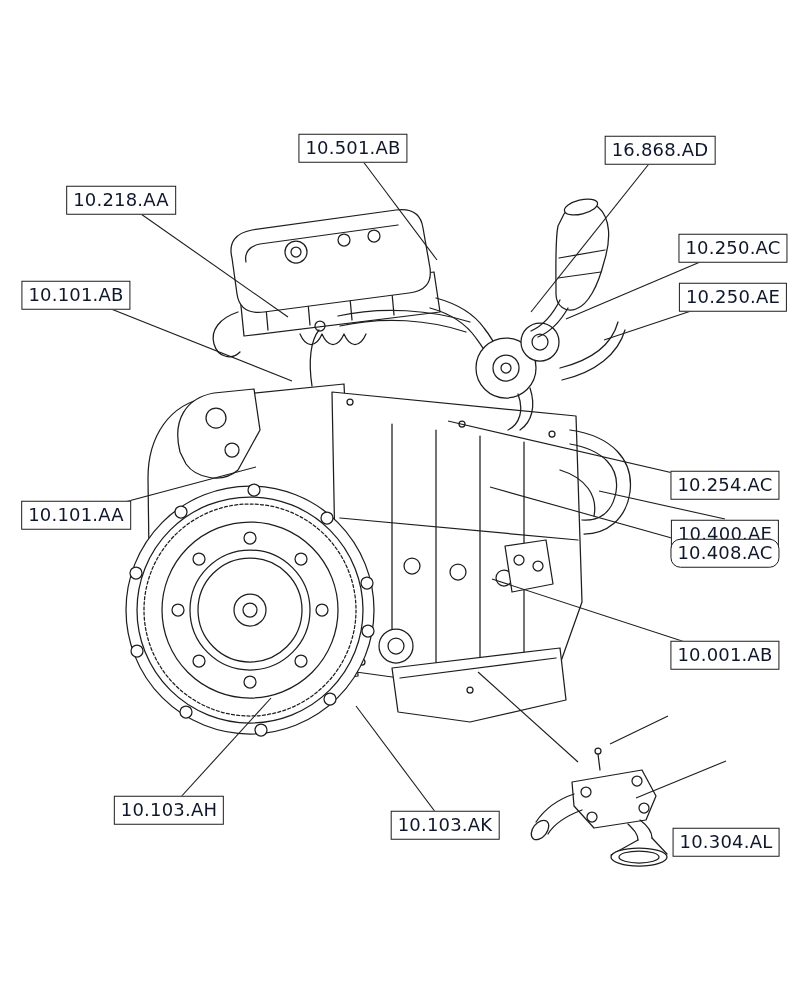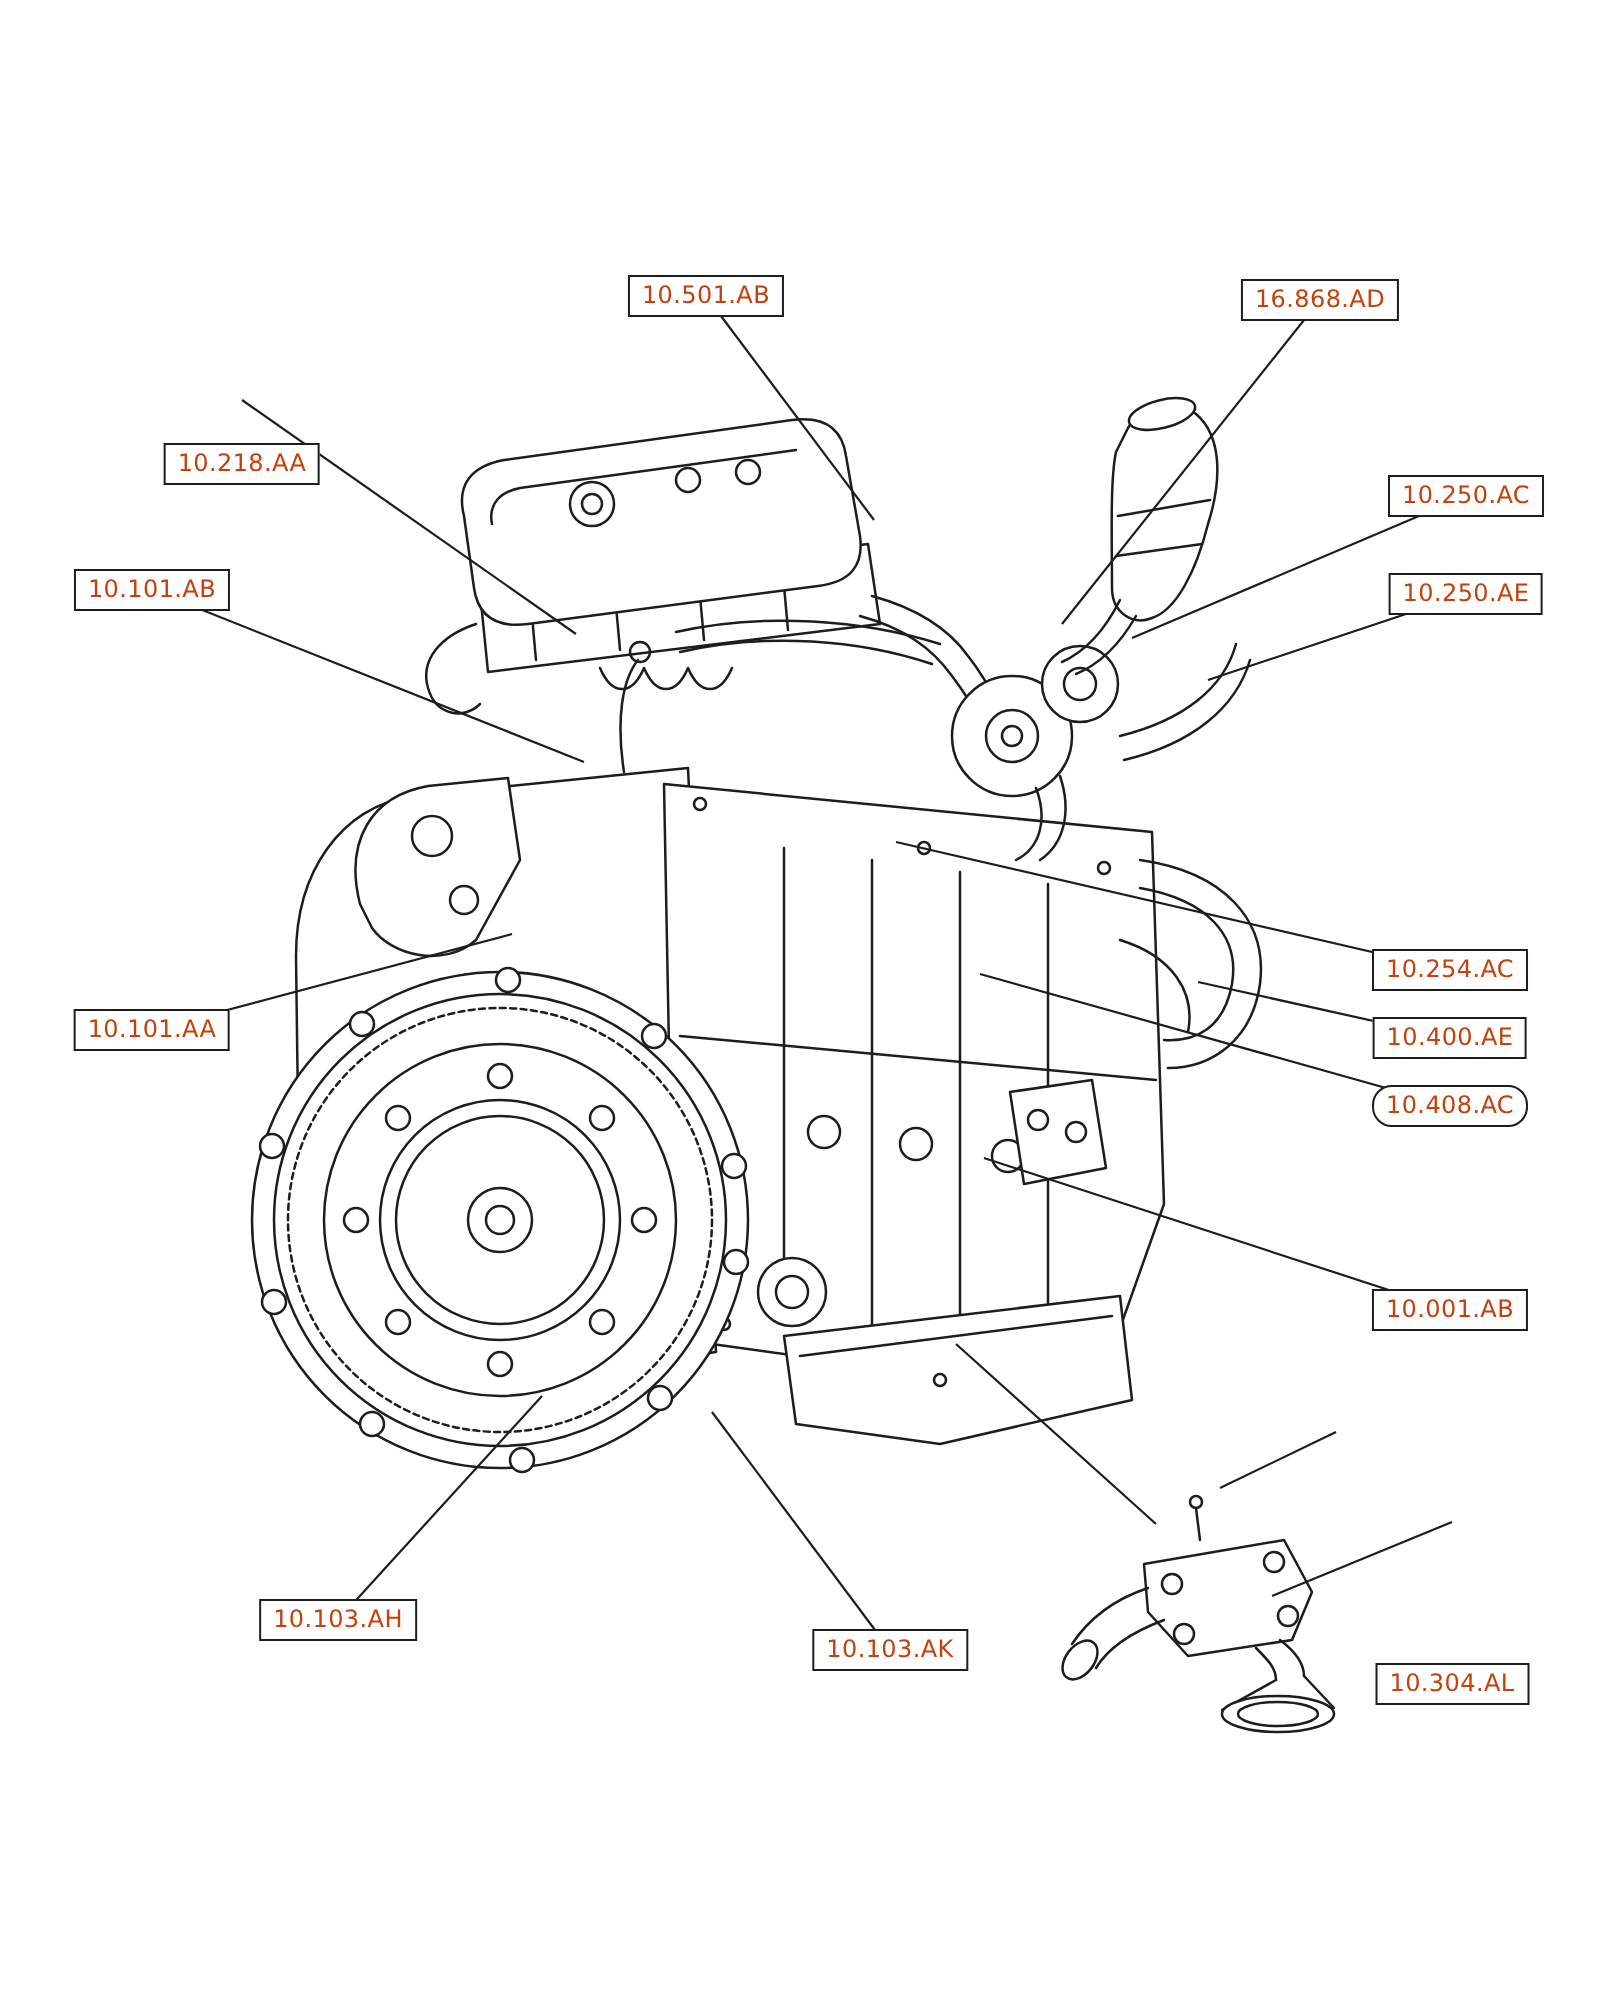--- a/index.html
+++ b/index.html
@@ -11,23 +11,23 @@
     overflow:hidden;
   }
   svg.art{position:absolute;left:0;top:0;width:808px;height:1000px;}
   .callout-layer{position:absolute;left:0;top:0;width:808px;height:1000px;pointer-events:none;}
   .callout{
     position:absolute;
     transform:translate(-50%,-50%);
     background:#ffffff;
     border:1.5px solid #1d1d1d;
     padding:2px 6px;
-    font-size:12px;
+    font-size:18px;
     line-height:1.25;
-    color:#c2410c;
+    color:#0f172a;
     white-space:nowrap;
     letter-spacing:0.2px;
   }
   #leader-lines line{stroke:#1d1d1d;stroke-width:1.1;}
 </style>
 </head>
 <body>
 
 <div class="stage">
 
@@ -174,26 +174,26 @@
         <line x1="169" y1="810" x2="271" y2="698"></line>
         <line x1="445" y1="825" x2="356" y2="706"></line>
         <line x1="478" y1="672" x2="578" y2="762"></line>
         <line x1="610" y1="744" x2="668" y2="716"></line>
       </g>
   </svg>
 
   <div class="callout-layer" id="callout-layer">
       <div class="callout" style="left: 353px; top: 148px;">10.501.AB</div>
       <div class="callout" style="left: 660px; top: 150px;">16.868.AD</div>
-      <div class="callout" style="left: 121px; top: 200px; margin-top: 32px;">10.218.AA</div>
+      <div class="callout" style="left: 121px; top: 200px;">10.218.AA</div>
       <div class="callout" style="left: 733px; top: 248px;">10.250.AC</div>
       <div class="callout" style="left: 76px; top: 295px;">10.101.AB</div>
       <div class="callout" style="left: 733px; top: 297px;">10.250.AE</div>
       <div class="callout" style="left: 725px; top: 485px;">10.254.AC</div>
-      <div class="callout" style="left: 725px; top: 519px;">10.400.AE</div>
+      <div class="callout" style="left: 725px; top: 534px;">10.400.AE</div>
       <div class="callout" style="left: 725px; top: 553px; border-radius: 10px;">10.408.AC</div>
       <div class="callout" style="left: 76px; top: 515px;">10.101.AA</div>
       <div class="callout" style="left: 725px; top: 655px;">10.001.AB</div>
       <div class="callout" style="left: 726px; top: 806px; margin-top: 36px;">10.304.AL</div>
       <div class="callout" style="left: 169px; top: 810px;">10.103.AH</div>
       <div class="callout" style="left: 445px; top: 825px;">10.103.AK</div>
     </div>
 </div>
 
 </body></html>

